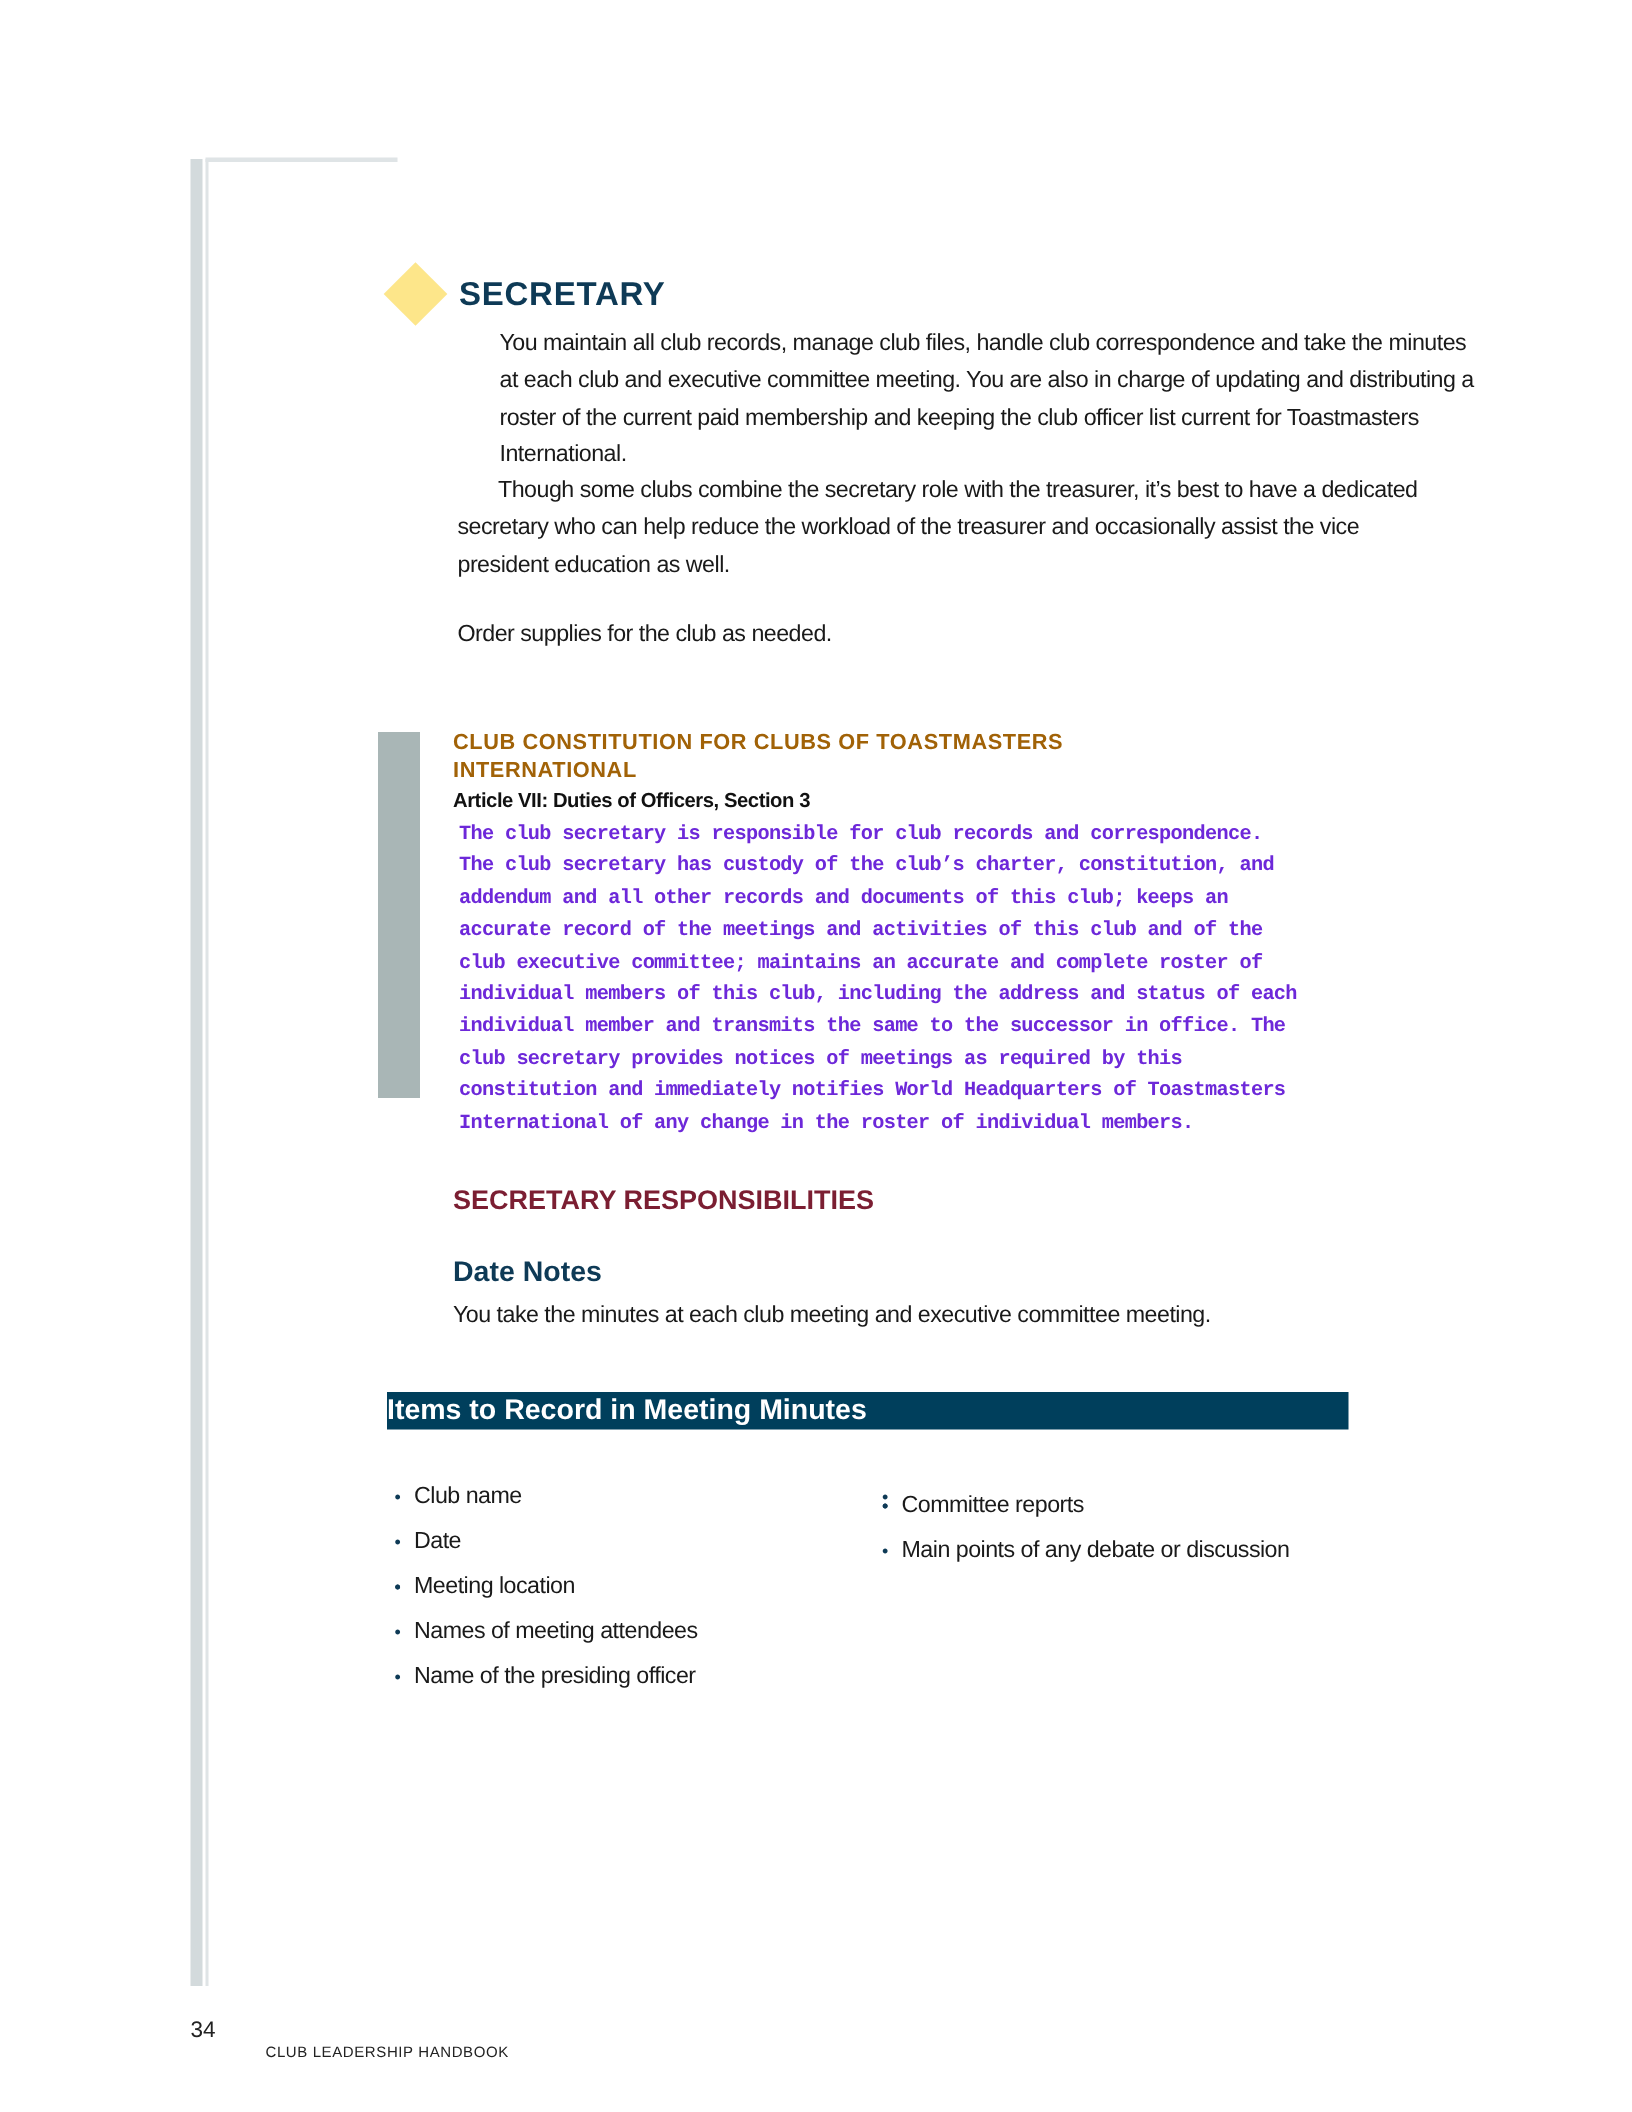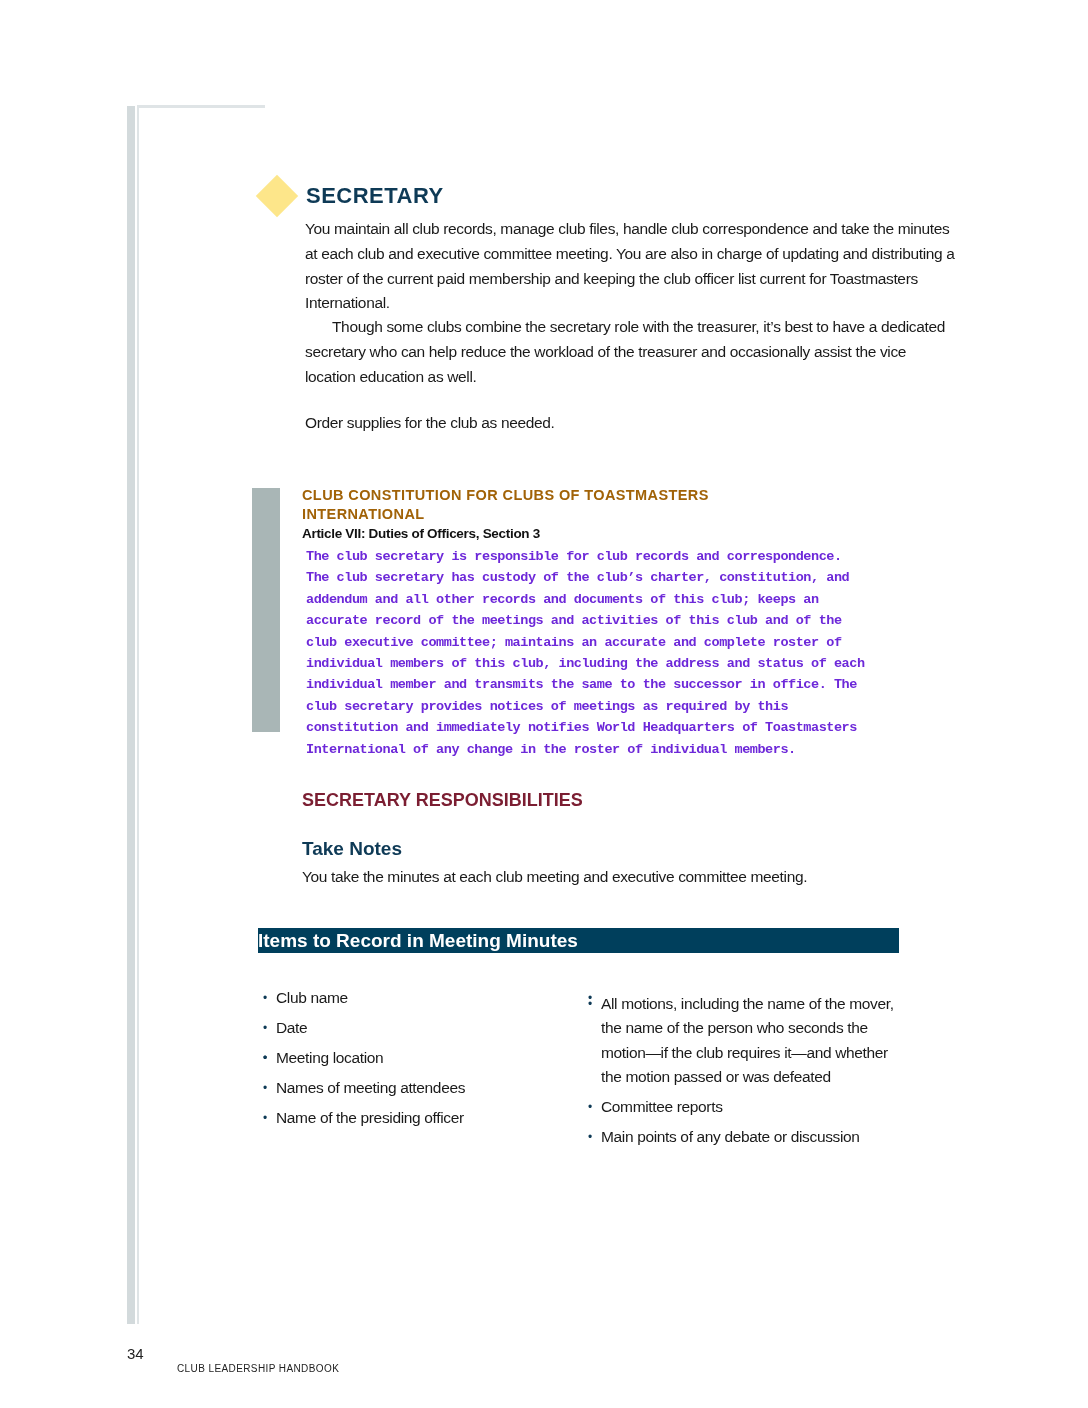--- a/index.html
+++ b/index.html
@@ -8,21 +8,21 @@
     .frame-bar { position: absolute; left: 127px; top: 106px; width: 8px; height: 1218px; background: #d3dadc; }
     .frame-line-v { position: absolute; left: 137px; top: 106px; width: 2px; height: 1218px; background: #dfe4e6; }
     .frame-line-h { position: absolute; left: 137px; top: 105px; width: 128px; height: 3px; background: #dfe4e6; }
 
     .diamond { position: absolute; left: 262px; top: 181px; width: 30px; height: 30px; background: #fde68a;
                transform: rotate(45deg); transform-origin: center; }
     .main-title { position: absolute; left: 306px; top: 183px; font-size: 22px; font-weight: bold; color: #0e3a56;
                   letter-spacing: 0.5px; margin: 0; }
     .body-text { position: absolute; left: 305px; width: 650px; font-size: 15.5px; line-height: 24.8px;
                  color: #1a1a1a; margin: 0; letter-spacing: -0.35px; }
-    .p1 { top: 217px; }
+    .p1 { top: 217px; margin-left: 28px; }
     .p2 { top: 315px; text-indent: 27px; }
     .p3 { top: 411px; }
 
     .sidebar-bar { position: absolute; left: 252px; top: 488px; width: 28px; height: 244px; background: #a9b6b6; }
     .callout-title { position: absolute; left: 302px; top: 486px; font-size: 14.5px; font-weight: bold; color: #a16207;
                      line-height: 19px; letter-spacing: 0.4px; margin: 0; width: 420px; }
     .callout-sub { position: absolute; left: 302px; top: 526px; font-size: 13.5px; font-weight: bold; color: #111;
                    margin: 0; letter-spacing: -0.3px; }
     .callout-body { position: absolute; left: 306px; top: 546px; width: 560px; font-size: 13.5px; line-height: 21.4px;
                     color: #6d28d9; margin: 0; letter-spacing: -0.45px; font-weight: bold; font-family: Liberation Mono, monospace; }
@@ -48,46 +48,46 @@
 <body>
 
 <div class="frame-bar"></div>
 <div class="frame-line-v"></div>
 <div class="frame-line-h"></div>
 
 <div class="diamond"></div>
 <h1 class="main-title">SECRETARY</h1>
 
 <p class="body-text p1">You maintain all club records, manage club files, handle club correspondence and take the minutes at each club and executive committee meeting. You are also in charge of updating and distributing a roster of the current paid membership and keeping the club officer list current for Toastmasters International.</p>
-<p class="body-text p2">Though some clubs combine the secretary role with the treasurer, it’s best to have a dedicated secretary who can help reduce the workload of the treasurer and occasionally assist the vice location education as well.</p>
+<p class="body-text p2">Though some clubs combine the secretary role with the treasurer, it’s best to have a dedicated secretary who can help reduce the workload of the treasurer and occasionally assist the vice president education as well.</p>
 <p class="body-text p3">Order supplies for the club as needed.</p>
 
 <div>
   <div class="sidebar-bar"></div>
   <h2 class="callout-title">CLUB CONSTITUTION FOR CLUBS OF TOASTMASTERS INTERNATIONAL</h2>
   <p class="callout-sub">Article VII: Duties of Officers, Section 3</p>
   <p class="callout-body">The club secretary is responsible for club records and correspondence. The club secretary has custody of the club’s charter, constitution, and addendum and all other records and documents of this club; keeps an accurate record of the meetings and activities of this club and of the club executive committee; maintains an accurate and complete roster of individual members of this club, including the address and status of each individual member and transmits the same to the successor in office. The club secretary provides notices of meetings as required by this constitution and immediately notifies World Headquarters of Toastmasters International of any change in the roster of individual members.</p>
 </div>
 
 <h2 class="resp-title">SECRETARY RESPONSIBILITIES</h2>
-<h3 class="take-title">Take Notes</h3>
+<h3 class="take-title">Date Notes</h3>
 <p class="take-body">You take the minutes at each club meeting and executive committee meeting.</p>
 
 <div class="items-header">Items to Record in Meeting Minutes</div>
 
 <ul class="list list-left">
   <li><span class="bullet">•</span><span>Club name</span></li>
   <li><span class="bullet">•</span><span>Date</span></li>
   <li><span class="bullet">•</span></li>
   <li><span class="bullet">•</span><span>Meeting location</span></li>
   <li><span class="bullet">•</span><span>Names of meeting attendees</span></li>
   <li><span class="bullet">•</span><span>Name of the presiding officer</span></li>
 </ul>
 
 <ul class="list list-right">
   <li><span class="bullet">•</span></li>
-  <li><span class="bullet">•</span><span>All motions, including the name of the mover, the name of the person who seconds the motion—if the club requires it—and whether the motion passed or was defeated</span></li>
+  <li><span class="bullet">•</span></li>
   <li><span class="bullet">•</span><span>Committee reports</span></li>
   <li><span class="bullet">•</span><span>Main points of any debate or discussion</span></li>
 </ul>
 
 <p class="page-number">34</p>
 <p class="footer-title">CLUB LEADERSHIP HANDBOOK</p>
 
 </body></html>

